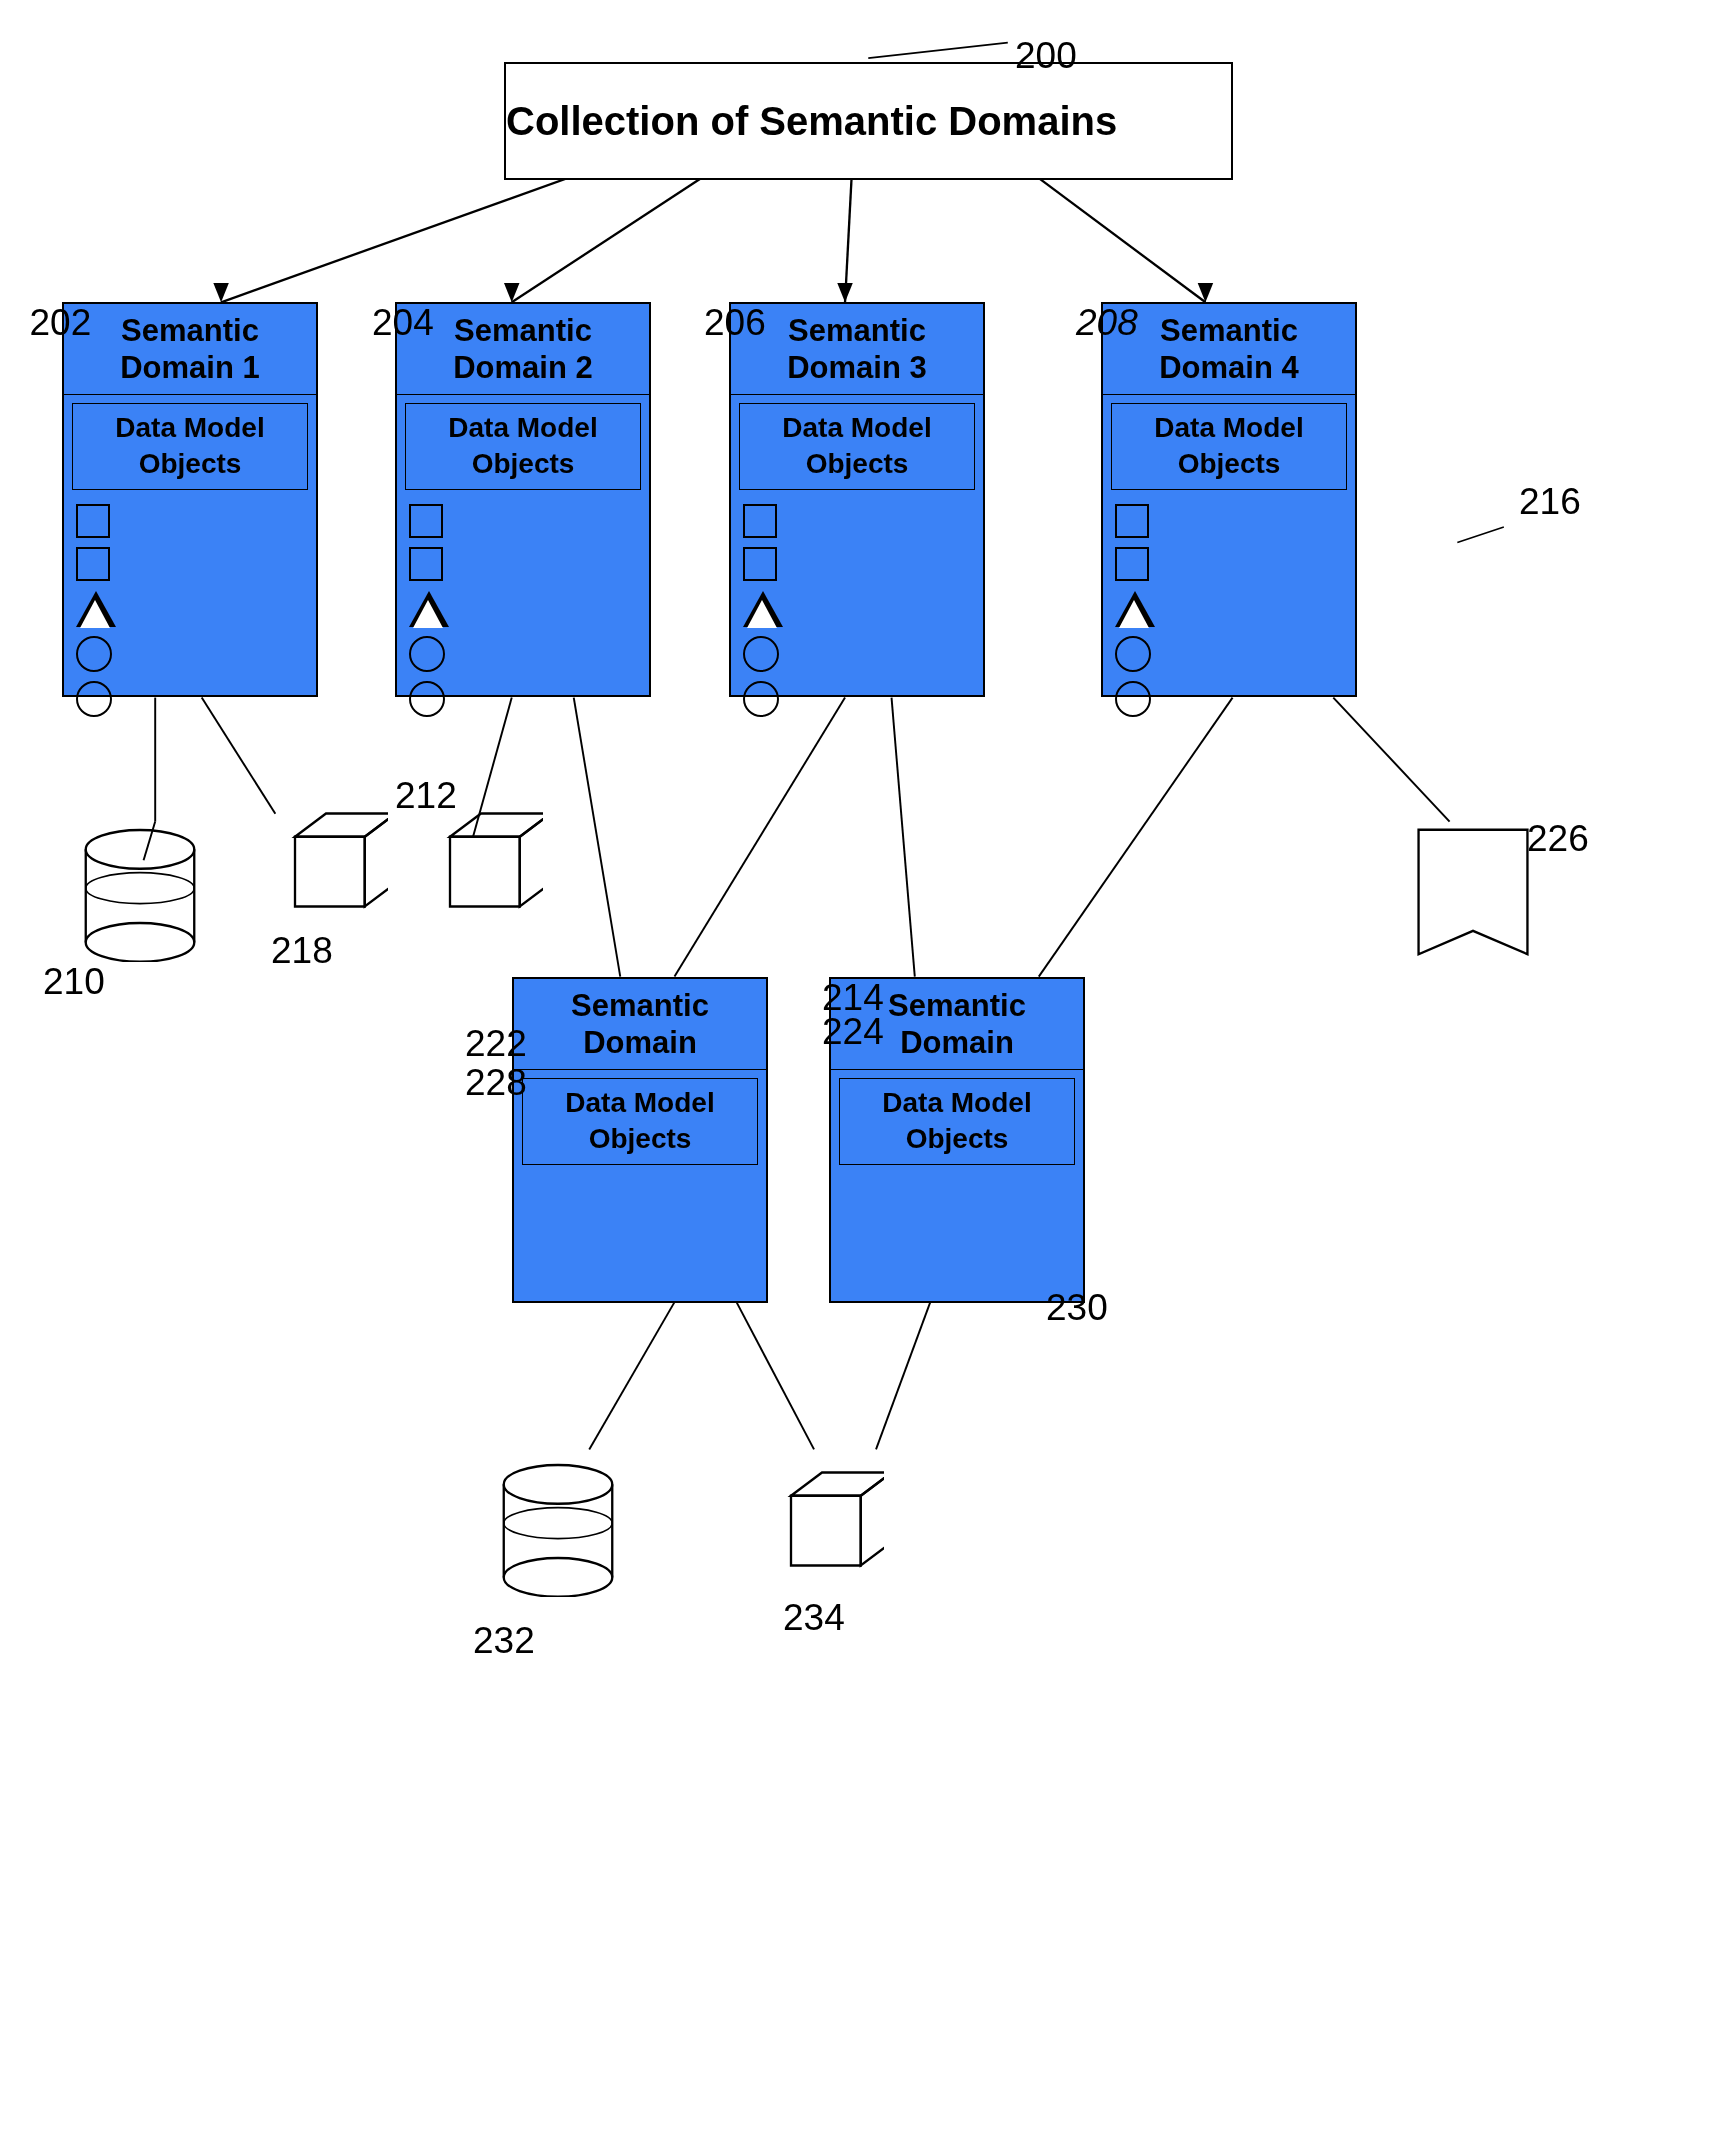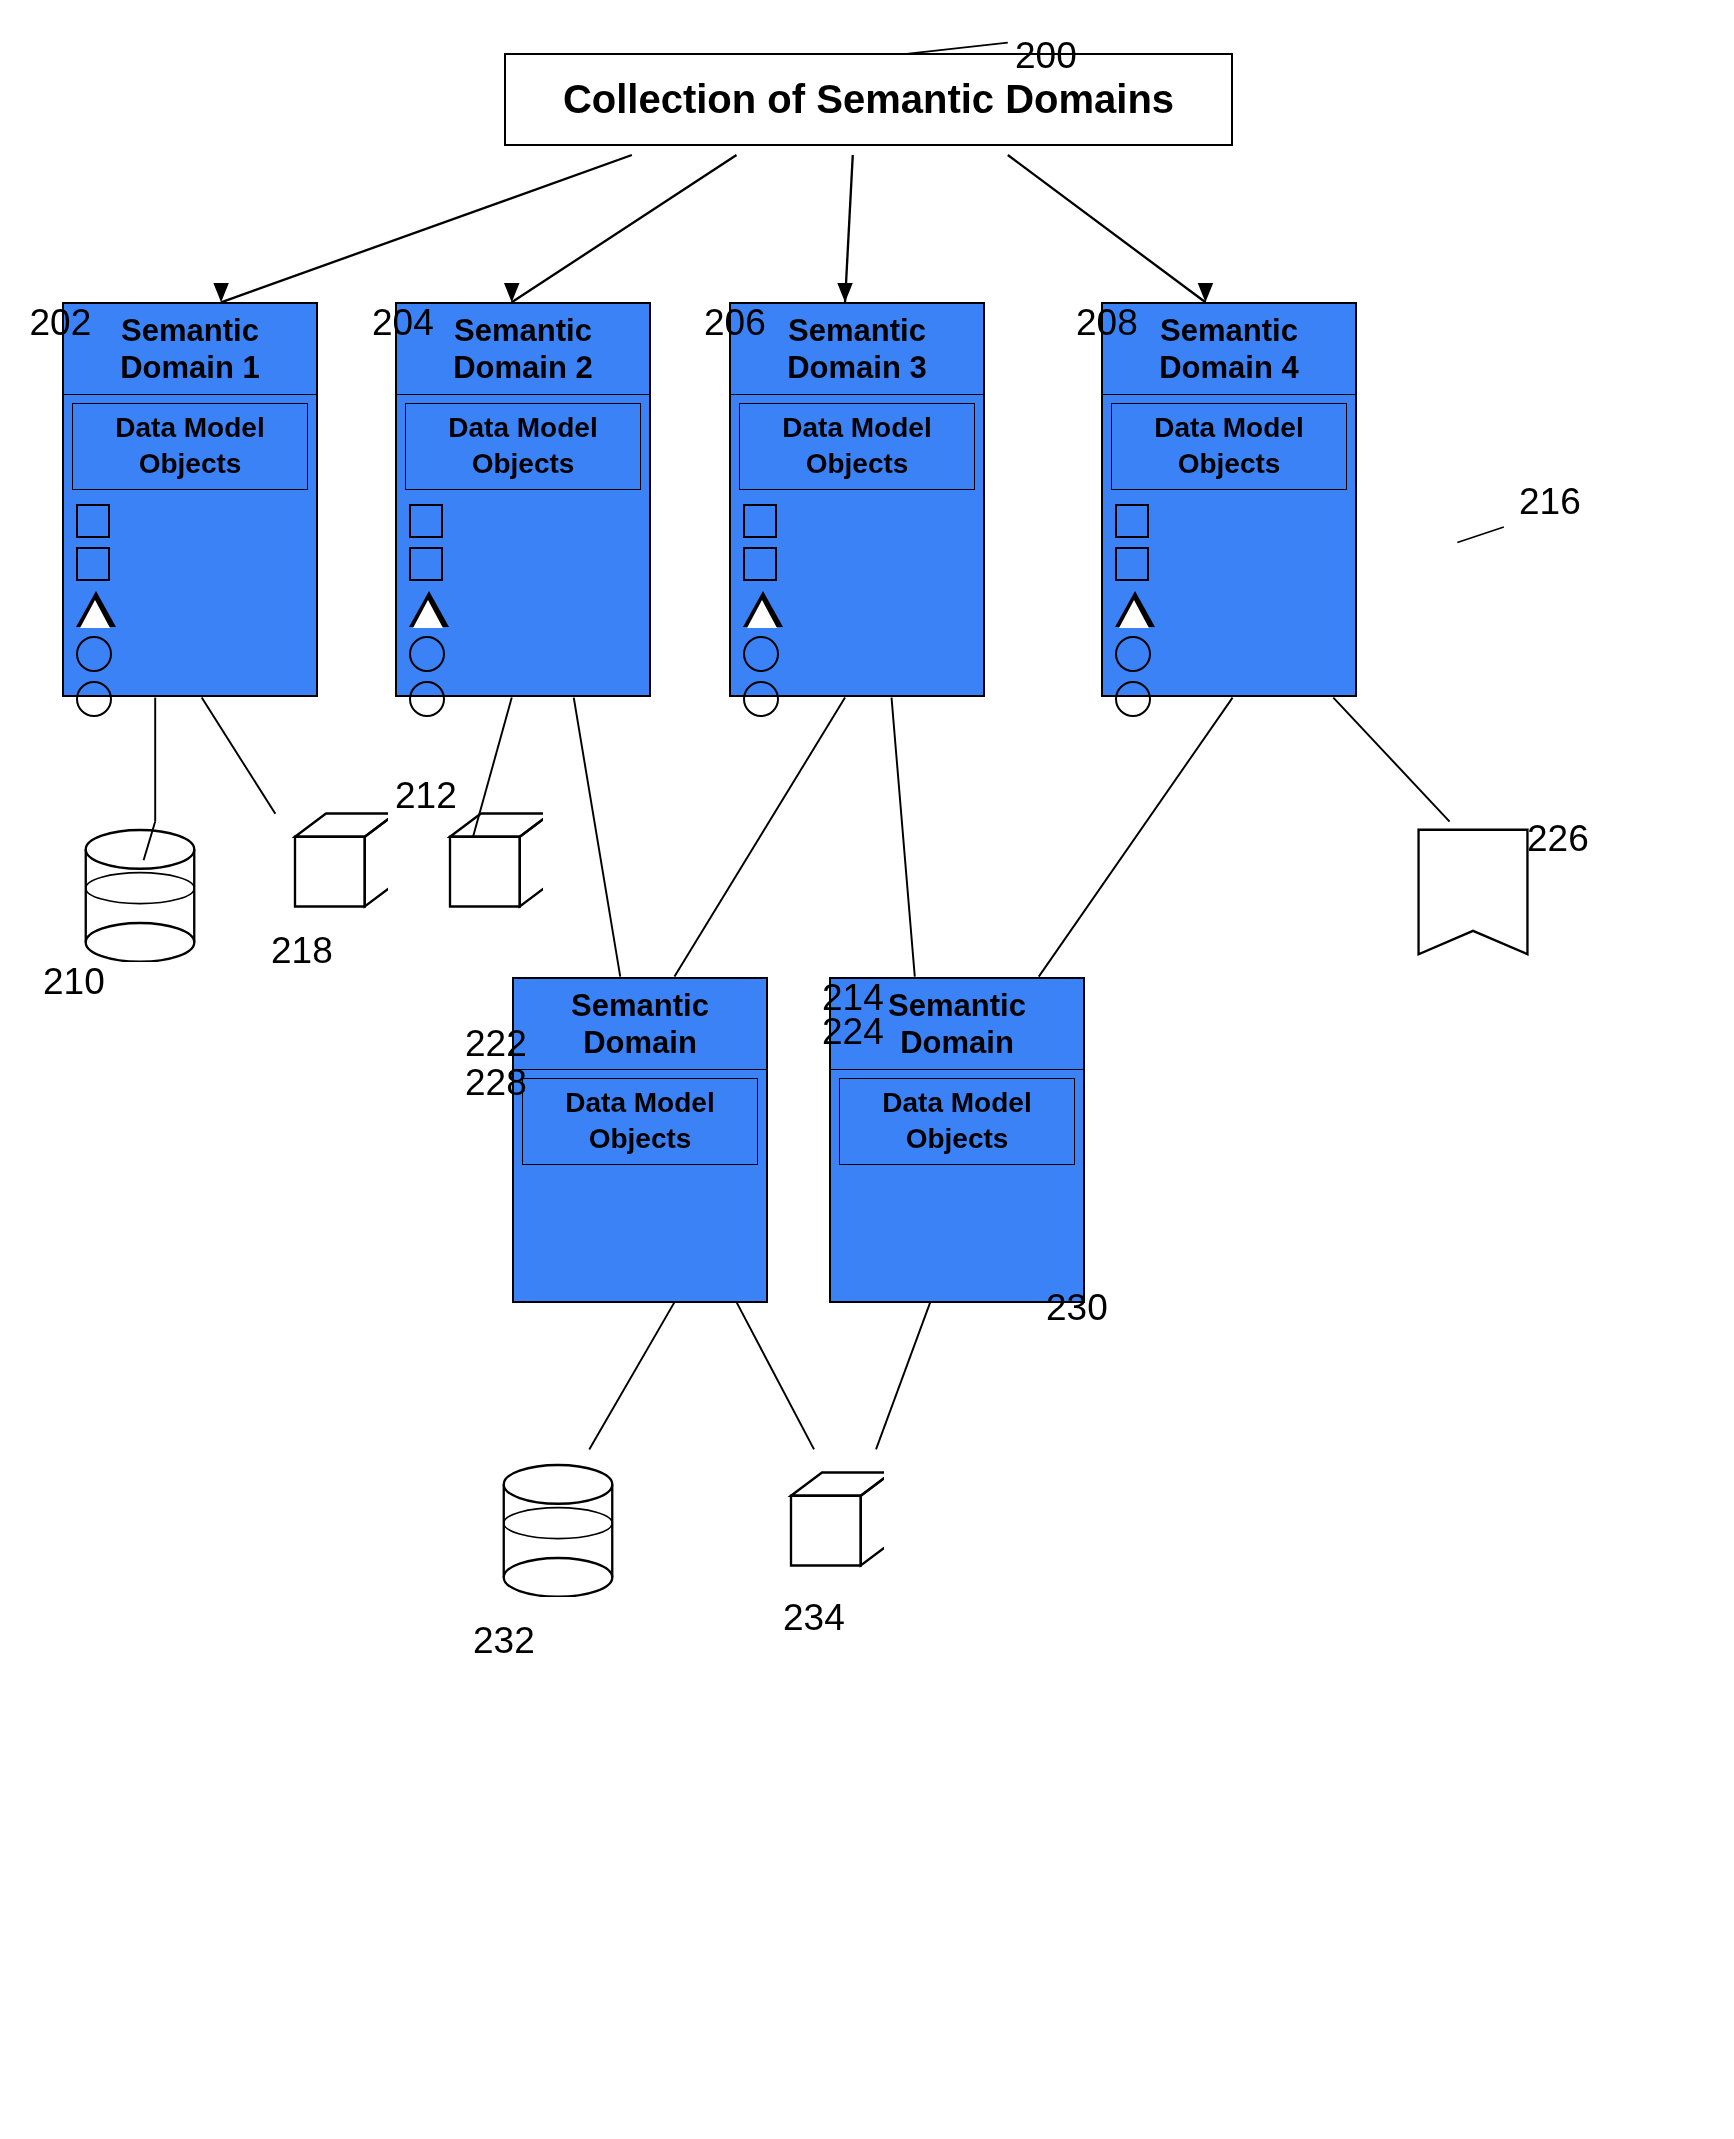--- a/index.html
+++ b/index.html
@@ -15,28 +15,27 @@
     .diagram-container {
       position: absolute;
       top: 0; left: 0;
       width: 1735px;
       height: 2140px;
     }
 
     
     .collection-box {
       position: absolute;
-      top: 53px;
+      top: 62px;
       left: 504px;
       width: 729px;
-      height: 93px;
+      height: 118px;
       border: 2.3px solid #000;
       display: flex;
       align-items: center;
-      justify-content: center;
       background: #fff;
     }
     .collection-box-label {
       font-size: 40px;
       font-weight: bold;
       text-align: center;
     }
 
     
     .sd-box {
@@ -239,21 +238,21 @@
     <div class="sd-box-shapes">
       <div class="shape-square"></div>
       <div class="shape-square"></div>
       <div class="shape-triangle">
           <div class="shape-triangle-inner"></div>
         </div>
       <div class="shape-circle"></div>
       <div class="shape-circle"></div>
     </div>
   </div>
-  <div class="ref-label" style="top:302px; left:1076px;">208</div>
+  <div class="ref-label" style="top:302px; left:1076px;font-style:italic;">208</div>
 
   <div class="ref-label" style="top:481px; left:1519px;">216</div>
 
   <svg style="position:absolute; top:822px; left:78px;" width="124" height="140" viewBox="0 0 160 180">
 
     <ellipse cx="80" cy="35" rx="70" ry="25" fill="none" stroke="#000" stroke-width="3"></ellipse>
     <rect x="10" y="35" width="140" height="120" fill="none" stroke="#000" stroke-width="0"></rect>
     <line x1="10" y1="35" x2="10" y2="155" stroke="#000" stroke-width="3"></line>
     <line x1="150" y1="35" x2="150" y2="155" stroke="#000" stroke-width="3"></line>
     <ellipse cx="80" cy="155" rx="70" ry="25" fill="none" stroke="#000" stroke-width="3"></ellipse>

